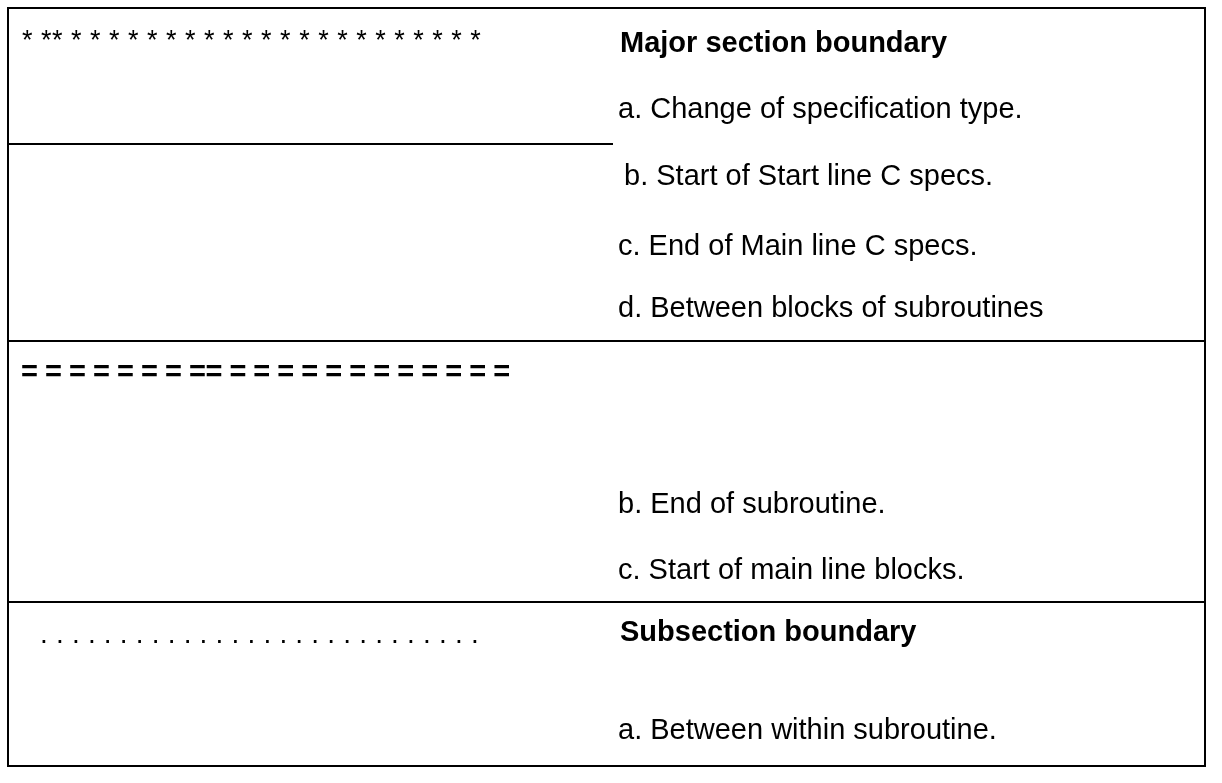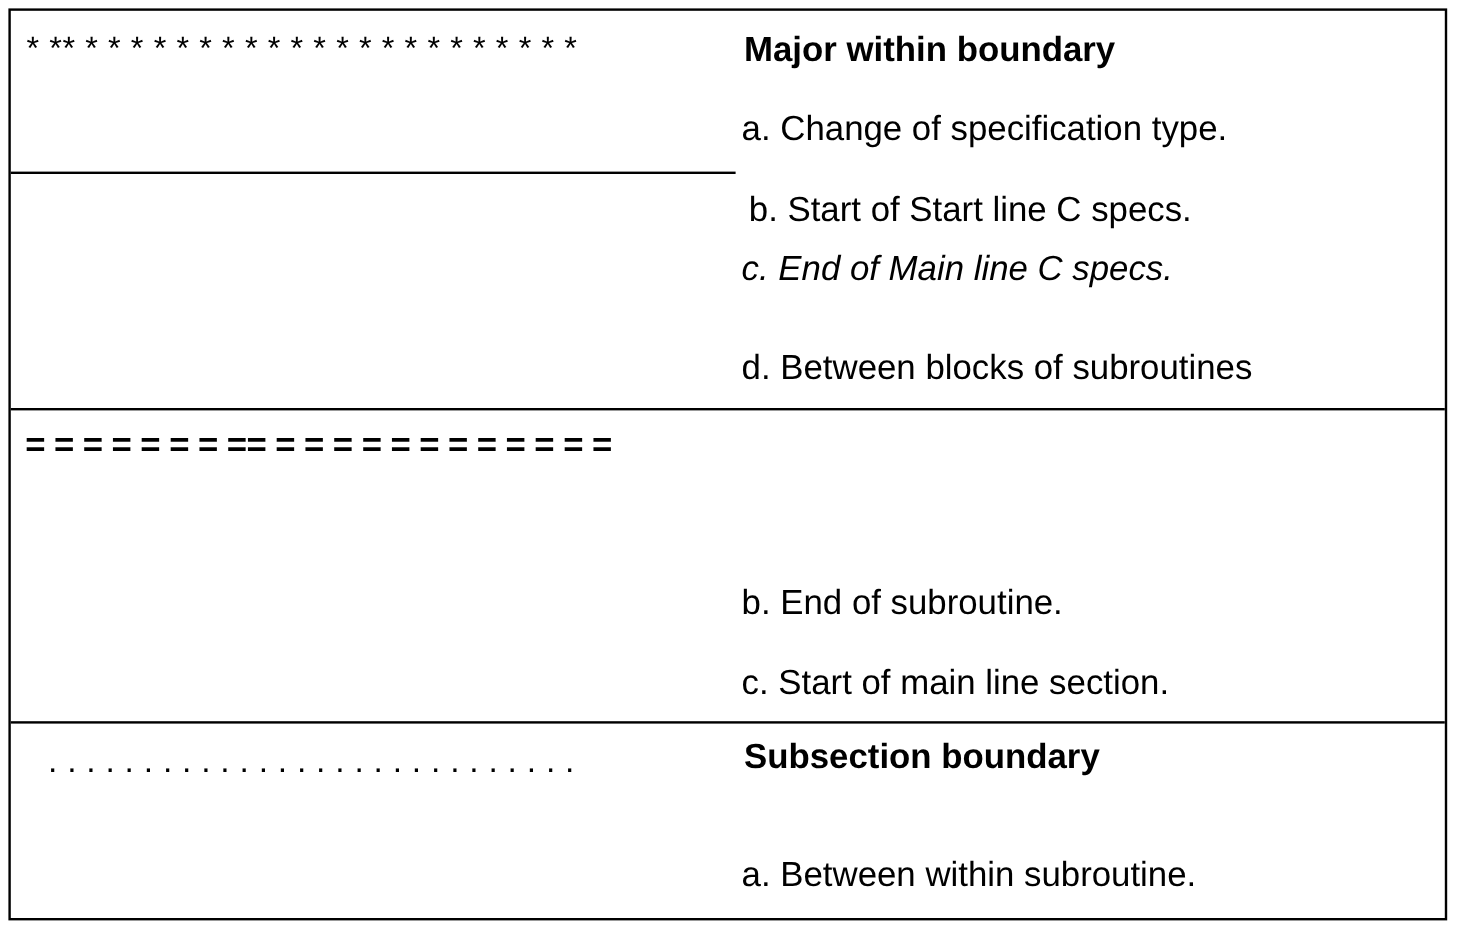--- a/index.html
+++ b/index.html
@@ -122,21 +122,21 @@
     color: #000000;
   }
   .desc-line.bold {
     font-weight: bold;
   }
 
   
   .major-head  { left: 7px;  top: 17px; }
   .major-a     { left: 5px;  top: 83px; text-align: center; }
   .major-b     { left: 11px; top: 150px; }
-  .major-c     { left: 5px;  top: 199px; font-style: italic; }
+  .major-c     { left: 5px;  top: 220px; }
   .major-d     { left: 5px;  top: 282px; }
 
   
   .minor-head  { left: 11px; top: 12px; }
   .minor-a     { left: 5px;  top: 79px; }
   .minor-b     { left: 5px;  top: 145px; }
   .minor-c     { left: 5px;  top: 211px; }
 
   
   .subsec-head { left: 7px;  top: 12px; }
@@ -150,38 +150,38 @@
   <div class="legend-table">
 
     <div class="legend-row row-major">
 
       <div class="cell-marker">
         <div class="marker-run marker-asterisks">*  **  *  *  *  *  *  *  *  *  *  *  *  *  *  *  *  *  *  *  *  *  *  *</div>
         <div class="marker-underline"></div>
       </div>
 
       <div class="cell-desc">
-        <div class="desc-line bold major-head">Major within boundary</div>
+        <div class="desc-line bold major-head">Major section boundary</div>
         <div class="desc-line major-a">a.  Change of specification type.</div>
         <div class="desc-line major-b"> b.  Start of Start line C specs.</div>
         <div class="desc-line major-c">c.  End of Main line C specs.</div>
         <div class="desc-line major-d">d.  Between blocks of subroutines</div>
       </div>
 
     </div>
 
     <div class="legend-row row-minor">
 
       <div class="cell-marker">
         <div class="marker-run marker-equals" style="top:12px;">= = = = = = = == = = = = = = = = = = = =</div>
       </div>
 
       <div class="cell-desc">
         <div class="desc-line minor-b">b.  End of subroutine.</div>
-        <div class="desc-line minor-c">c.  Start of main line section.</div>
+        <div class="desc-line minor-c">c.  Start of main line blocks.</div>
       </div>
 
     </div>
 
     <div class="legend-row row-subsec">
 
       <div class="cell-marker">
         <div class="marker-run marker-dots" style="top:14px;">. . . . . . . . . . . . . . . . . . . . . . . . . . . .</div>
       </div>
 

